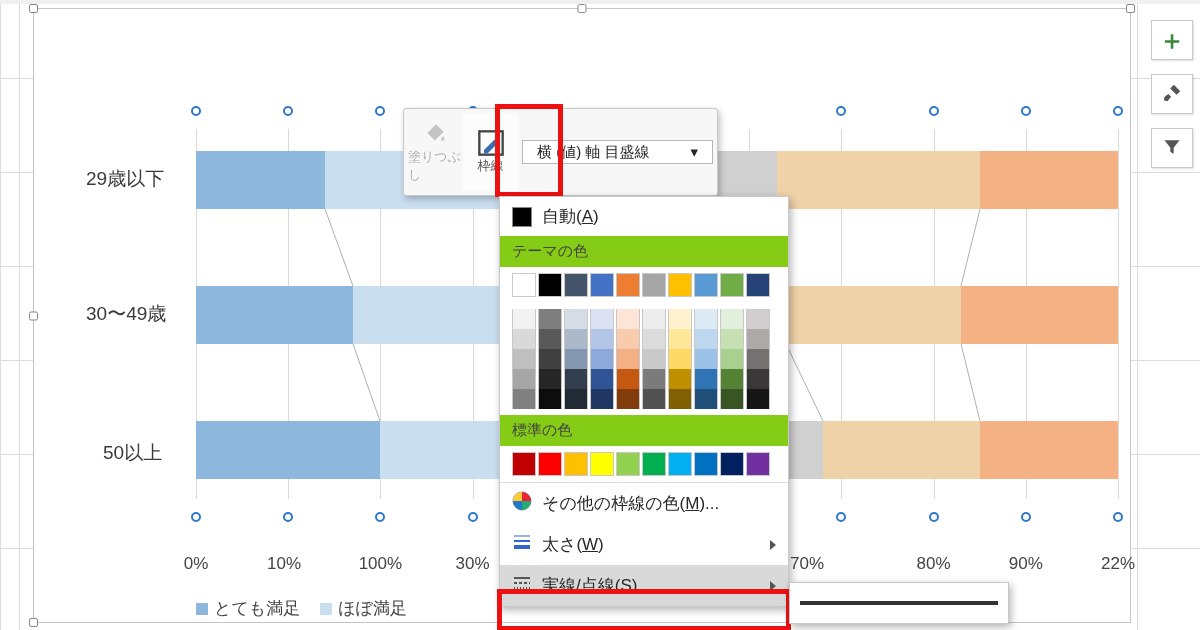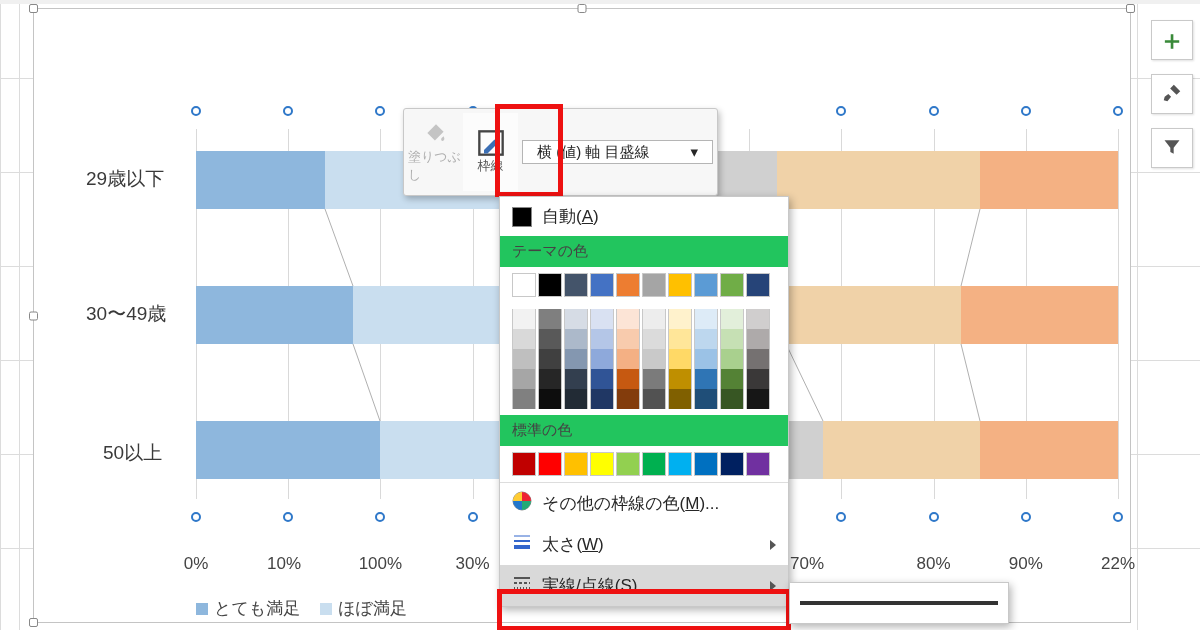--- a/index.html
+++ b/index.html
@@ -47,21 +47,21 @@
 .minitool .btn{width:55px;height:78px;display:flex;flex-direction:column;align-items:center;justify-content:center;font-size:13px;color:#555}
 .minitool .btn.disabled{opacity:.45}
 .minitool .btn .ico{width:28px;height:28px;display:flex;align-items:center;justify-content:center}
 .minitool .sel{flex:1;height:24px;border:1px solid #b5b5b5;background:#fff;display:flex;align-items:center;padding:0 14px;font-size:15px;justify-content:space-between;margin-left:4px}
 
 .redbox{position:absolute;border:5px solid #e11;pointer-events:none}
 
 
 .panel{position:absolute;left:499px;top:196px;width:290px;background:#fff;border:1px solid #c8c8c8;box-shadow:2px 3px 8px rgba(0,0,0,.3);font-size:17px}
 .panel .row{display:flex;align-items:center;padding:8px 12px;gap:10px}
-.panel .sec-label{padding:6px 12px;font-size:15px;background:#22c55e;color:#444}
+.panel .sec-label{padding:6px 12px;font-size:15px;background:#84cc16;color:#444}
 .panel .divider{height:1px;background:#ddd;margin:0}
 .pal{display:grid;grid-template-columns:repeat(10,24px);gap:2px;padding:6px 12px}
 .pal.tight{grid-auto-rows:20px;row-gap:0;column-gap:2px}
 .cell{width:24px;height:24px;border:1px solid #c8c8c8}
 .cellt{width:24px;height:20px;border-left:1px solid #c8c8c8;border-right:1px solid #c8c8c8}
 .panel .submenu-row{display:flex;align-items:center;padding:8px 12px;gap:10px;justify-content:space-between}
 .panel .submenu-row .lab{display:flex;align-items:center;gap:10px}
 .arrow-r{width:0;height:0;border-top:5px solid transparent;border-bottom:5px solid transparent;border-left:6px solid #555}
 .u{text-decoration:underline}
 

